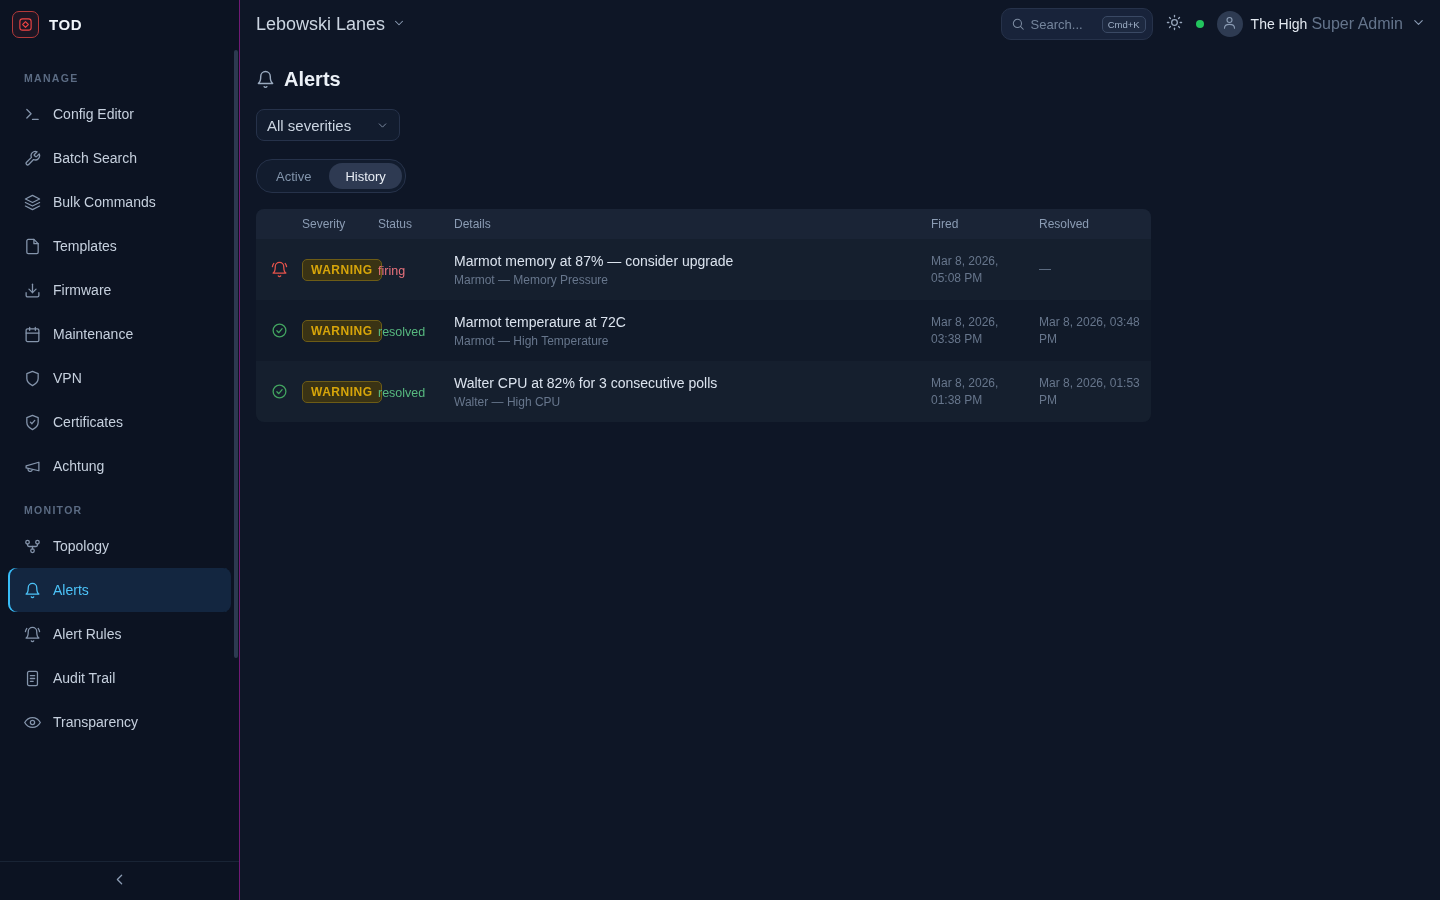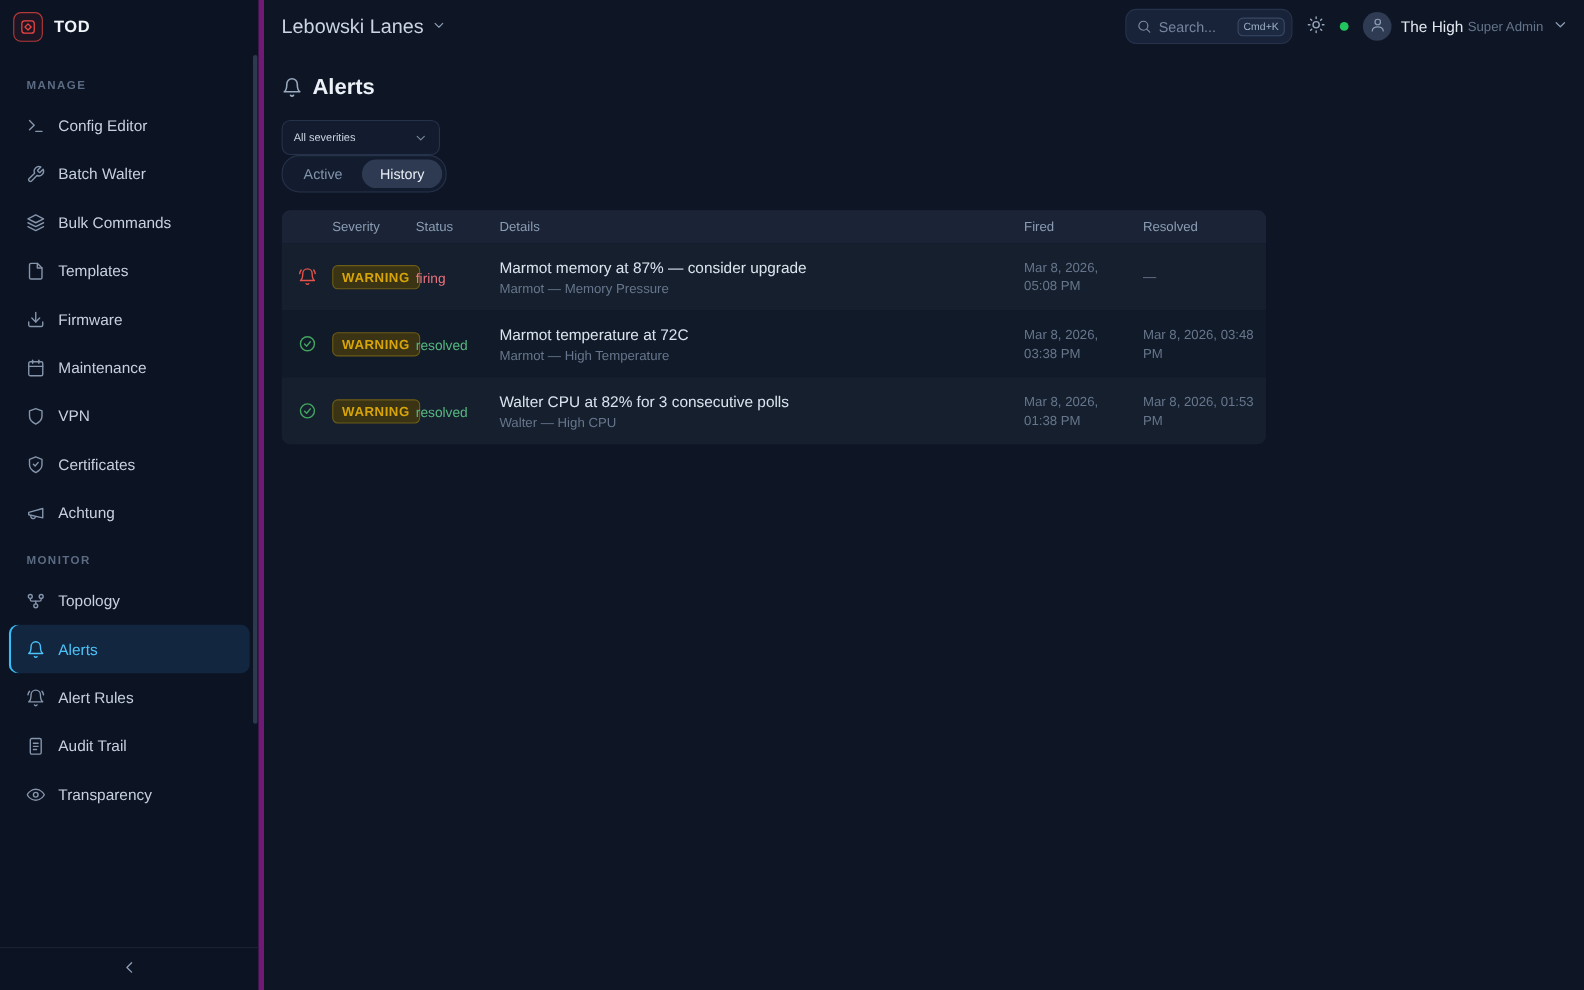--- a/index.html
+++ b/index.html
@@ -7,21 +7,21 @@
   body {
     background:#0d1524; color:#e2e8f0;
     font-family:"Liberation Sans","DejaVu Sans",sans-serif;
     font-size:14px;
   }
   .app { display:flex; height:100%; }
 
   
   .sidebar {
     width:240px; flex-shrink:0; background:#0c1322;
-    border-right:5px solid #701a75; position:relative;
+    border-right:1px solid #701a75; position:relative;
     display:flex; flex-direction:column;
   }
   .brand { height:48px; display:flex; align-items:center; gap:10px; padding:0 12px; cursor:pointer; }
   .brand-logo { width:27px; height:27px; display:flex; align-items:center; justify-content:center;
     border:1px solid #b33a3a; border-radius:7px; background:rgba(239,68,68,0.07); color:#ef4444; }
   .brand-logo svg { width:15px; height:15px; }
   .brand-name { font-size:15px; font-weight:700; letter-spacing:0.6px; color:#f1f5f9; }
 
   .nav { flex:1; padding-top:8px; overflow:hidden; }
   .nav-section-label {
@@ -71,41 +71,41 @@
   .kbd { font-size:9.5px; color:#9fb0c7; background:#1d2940; border:1px solid #3a4964;
     border-radius:5px; padding:2px 5px; white-space:nowrap; }
 
   .icon-btn { background:none; border:none; color:#98a7bc; cursor:pointer; display:flex; }
   .icon-btn svg { width:17px; height:17px; }
   .status-dot { width:8px; height:8px; border-radius:50%; background:#22c55e; }
   .avatar { width:26px; height:26px; border-radius:50%; background:#2e3b52;
     display:flex; align-items:center; justify-content:center; color:#9fb0c4; }
   .avatar svg { width:14px; height:14px; }
   .user-name { font-size:14px; color:#e2e8f0; }
-  .user-role { font-size:12px; color:#64748b; margin-left:-4px; }
+  .user-role { font-size:16px; color:#64748b; margin-left:-4px; }
   .user-chip { display:flex; align-items:center; gap:8px; cursor:pointer; }
   .user-chip .i svg { width:15px; height:15px; color:#8b9cb4; }
 
   
   .content { padding:20px 16px; }
   .page-head { display:flex; align-items:center; gap:9px; }
   .page-head .i { color:#9aaabf; display:flex; }
   .page-head .i svg { width:19px; height:19px; }
   .page-title { font-size:20px; font-weight:700; color:#ecf1f7; }
 
   .filter-row { margin-top:18px; }
   .select {
     width:144px; height:32px; background:#121c2e; border:1px solid #26324a; border-radius:8px;
     display:flex; align-items:center; justify-content:space-between; padding:0 10px; cursor:pointer;
   }
-  .select-value { font-size:10px; color:#cbd5e1; }
+  .select-value { font-size:15px; color:#cbd5e1; }
   .select .i { color:#7c8ba1; display:flex; }
   .select .i svg { width:13px; height:13px; }
 
-  .tabs { display:inline-flex; align-items:center; gap:2px;
+  .tabs { margin-top:18px; display:inline-flex; align-items:center; gap:2px;
     background:#121c2e; border:1px solid #26324a; border-radius:16px; padding:3px; }
   .tab { height:26px; padding:0 16px; border:none; background:transparent; border-radius:13px;
     color:#8294ab; font-size:13px; cursor:pointer; font-family:inherit; }
   .tab.active { background:#2e3a52; color:#e9eef5; }
 
   
   .table { margin-top:16px; width:895px; border-radius:8px; overflow:hidden; background:#111a29; }
   .tgrid { display:grid; grid-template-columns:46px 76px 76px 1fr 108px 112px; align-items:center; }
   .thead { background:#1a2436; height:30px; }
   .thead .cell { font-size:12px; color:#8b9cb4; font-weight:500; }
@@ -158,21 +158,21 @@
               </span>
     <span class="nav-label">Config Editor</span>
   </div>
 
   <div class="nav-item">
     <span class="i nav-icon">
                 <svg viewBox="0 0 24 24" fill="none" stroke="currentColor" stroke-width="1.8" stroke-linecap="round" stroke-linejoin="round">
                   <path d="M14.7 6.3a1 1 0 0 0 0 1.4l1.6 1.6a1 1 0 0 0 1.4 0l3.77-3.77a6 6 0 0 1-7.94 7.94l-6.91 6.91a2.12 2.12 0 0 1-3-3l6.91-6.91a6 6 0 0 1 7.94-7.94l-3.76 3.76z"></path>
                 </svg>
               </span>
-    <span class="nav-label">Batch Walter</span>
+    <span class="nav-label">Batch Search</span>
   </div>
 
   <div class="nav-item">
     <span class="i nav-icon">
                 <svg viewBox="0 0 24 24" fill="none" stroke="currentColor" stroke-width="1.8" stroke-linecap="round" stroke-linejoin="round">
                   <polygon points="12 2 2 7 12 12 22 7 12 2"></polygon>
                   <polyline points="2 12 12 17 22 12"></polyline>
                   <polyline points="2 17 12 22 22 17"></polyline>
                 </svg>
               </span>

